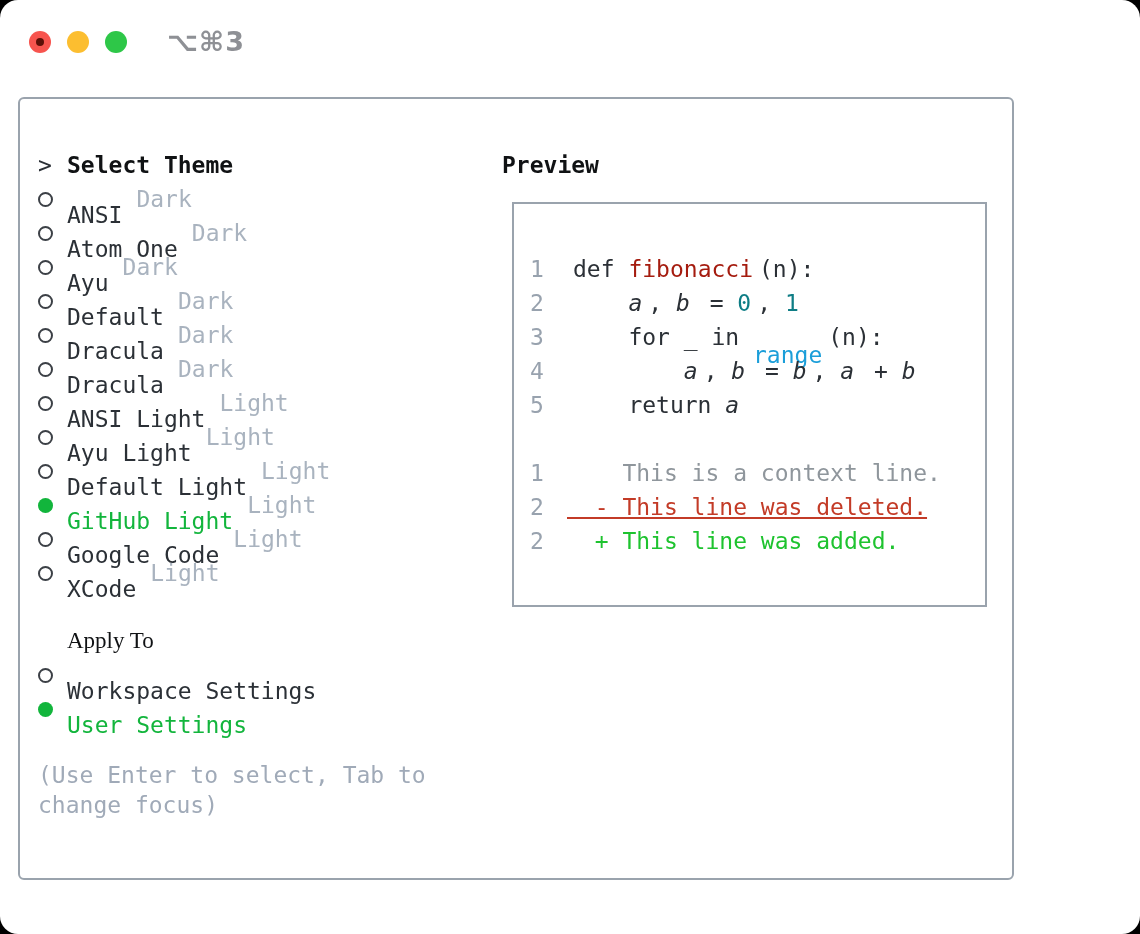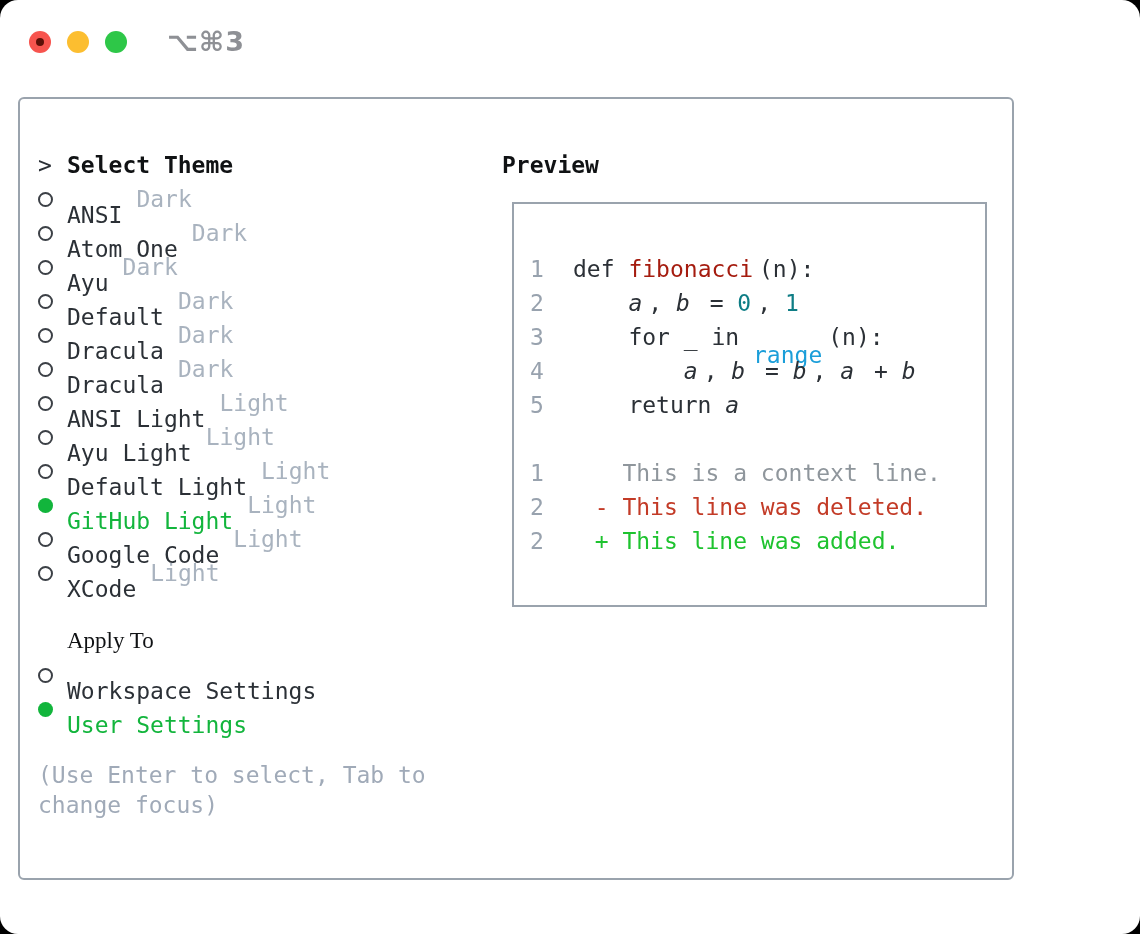--- a/index.html
+++ b/index.html
@@ -44,21 +44,21 @@
   }
   .code-line{height:34px;display:flex;align-items:center;white-space:pre;}
   .ln{color:var(--lineno_gray,#98a2ae);width:14px;margin-right:23px;flex:none;}
   .diff-block{margin-top:34px;}
   .tk-plain{color:var(--text_dark,#2b3036);margin-left:6px;}
   .tk-func{color:var(--func_red,#a51c0f);}
   .tk-num{color:var(--num_teal,#0e7d85);}
   .tk-builtin{color:var(--builtin_blue,#1b9ed9);margin-top:36px;}
   .tk-var{color:var(--text_dark,#2b3036);font-style:italic;}
   .tk-context{color:var(--context_gray,#8f969c);}
-  .tk-deleted{color:var(--deleted_red,#c33b27);}
+  .tk-deleted{color:var(--deleted_red,#c33b27);text-decoration:underline;}
   .tk-added{color:var(--added_green,#1ec32f);}
 </style>
 </head>
 <body>
 
 <div class="window">
 
   <div class="titlebar">
     <span class="dot dot-red"></span>
     <span class="dot dot-yellow"></span>

